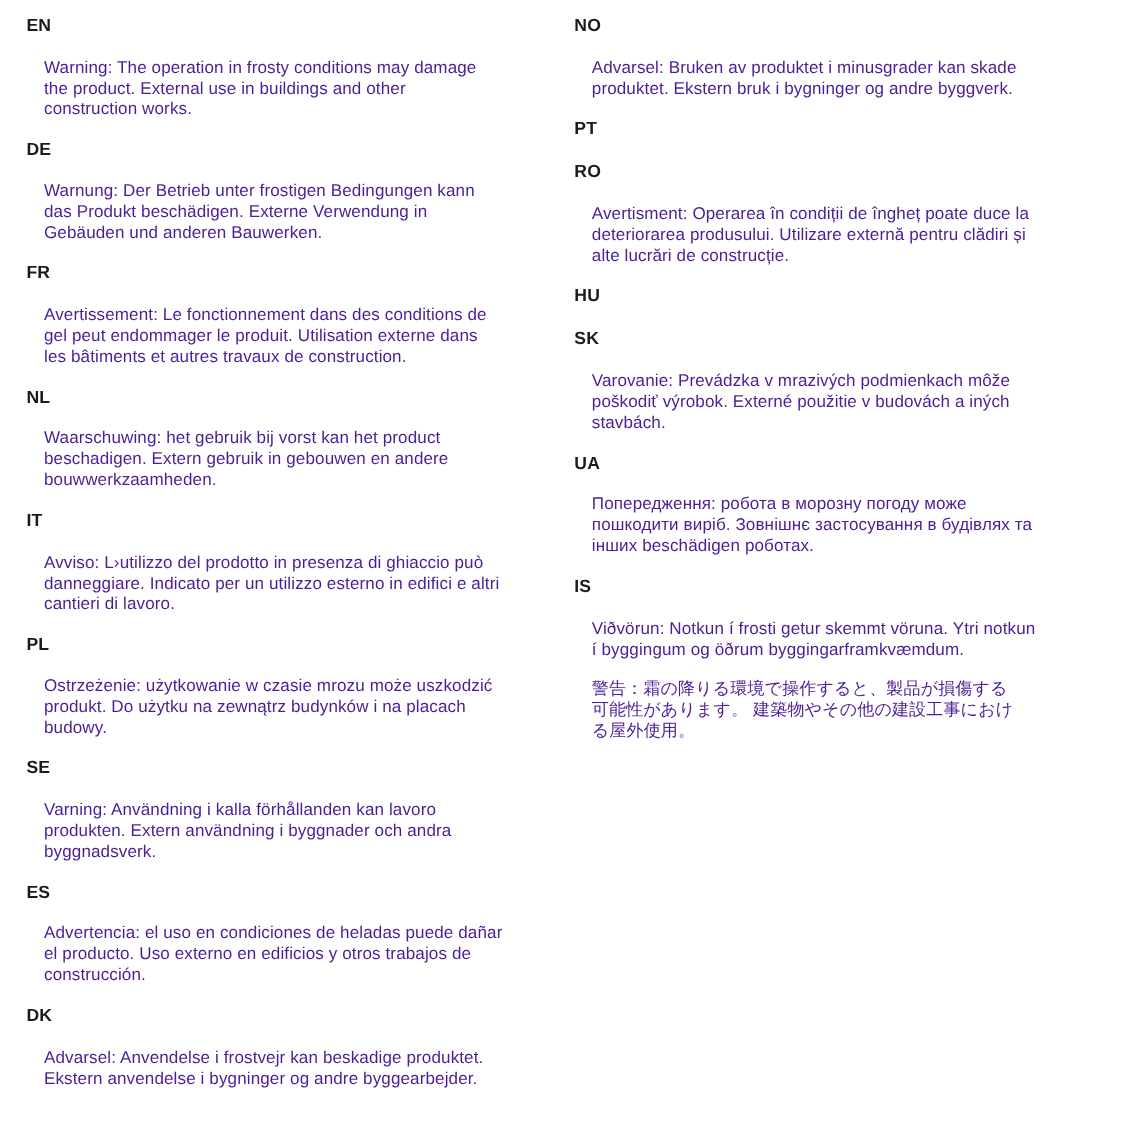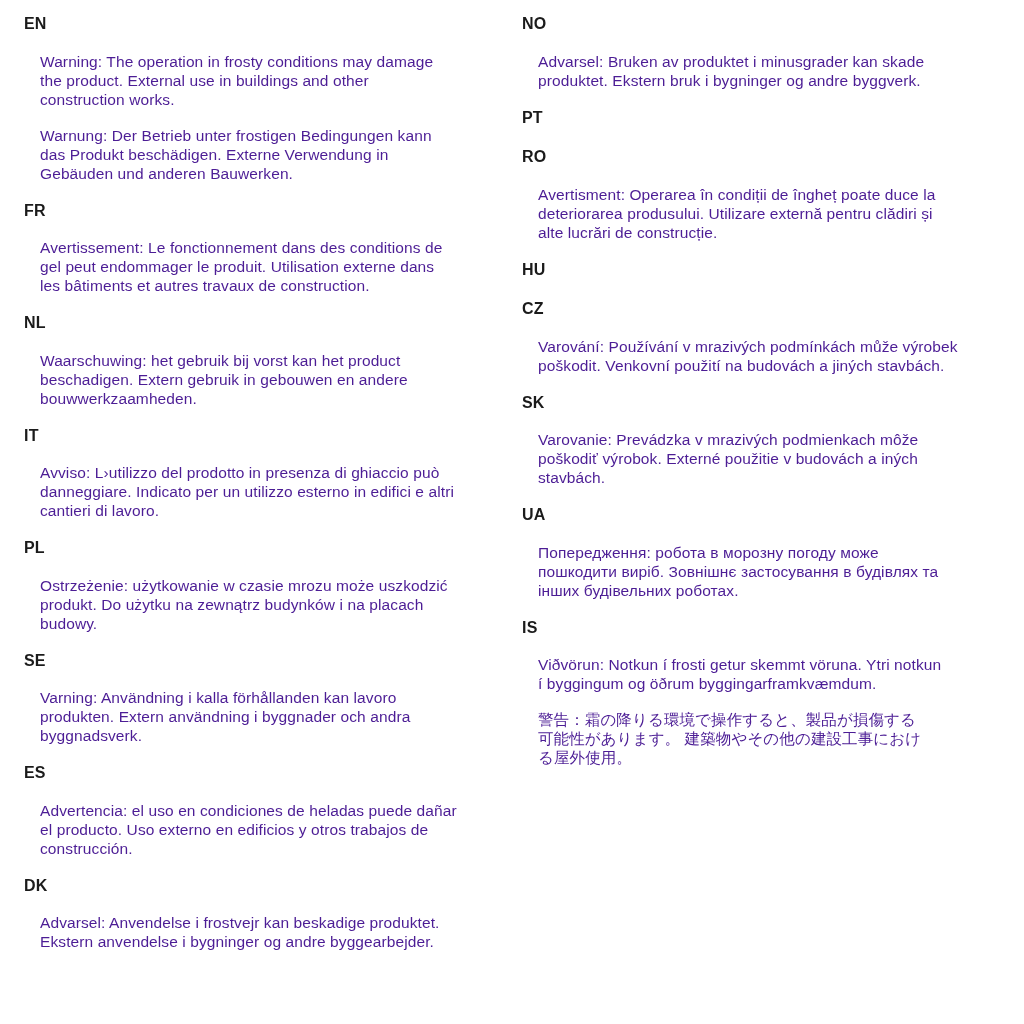--- a/index.html
+++ b/index.html
@@ -52,20 +52,21 @@
   <div class="col">
 
     <section class="lang-block">
       <h2 class="lang-code">EN</h2>
       <p class="lang-text">Warning: The operation in frosty conditions may damage
 the product. External use in buildings and other
 construction works.</p>
     </section>
 
     <section class="lang-block">
+      <h2 class="lang-code">DE</h2>
       <p class="lang-text">Warnung: Der Betrieb unter frostigen Bedingungen kann
 das Produkt beschädigen. Externe Verwendung in
 Gebäuden und anderen Bauwerken.</p>
     </section>
 
     <section class="lang-block">
       <h2 class="lang-code">FR</h2>
       <p class="lang-text">Avertissement: Le fonctionnement dans des conditions de
 gel peut endommager le produit. Utilisation externe dans
 les bâtiments et autres travaux de construction.</p>
@@ -131,38 +132,33 @@
       <p class="lang-text">Avertisment: Operarea în condiții de îngheț poate duce la
 deteriorarea produsului. Utilizare externă pentru clădiri și
 alte lucrări de construcție.</p>
     </section>
 
 
     <section class="lang-block">
       <h2 class="lang-code">HU</h2>
     </section>
 
-    <section class="lang-block">
-      <h2 class="lang-code">CZ</h2>
-      <p class="lang-text">Varování: Používání v mrazivých podmínkách může výrobek
-poškodit. Venkovní použití na budovách a jiných stavbách.</p>
-    </section>
 
     <section class="lang-block">
       <h2 class="lang-code">SK</h2>
       <p class="lang-text">Varovanie: Prevádzka v mrazivých podmienkach môže
 poškodiť výrobok. Externé použitie v budovách a iných
 stavbách.</p>
     </section>
 
     <section class="lang-block">
       <h2 class="lang-code">UA</h2>
       <p class="lang-text">Попередження: робота в морозну погоду може
 пошкодити виріб. Зовнішнє застосування в будівлях та
-інших будівельних роботах.</p>
+інших beschädigen роботах.</p>
     </section>
 
     <section class="lang-block">
       <h2 class="lang-code">IS</h2>
       <p class="lang-text">Viðvörun: Notkun í frosti getur skemmt vöruna. Ytri notkun
 í byggingum og öðrum byggingarframkvæmdum.</p>
     </section>
 
     <section class="lang-block">
       <p class="lang-text">警告：霜の降りる環境で操作すると、製品が損傷する

